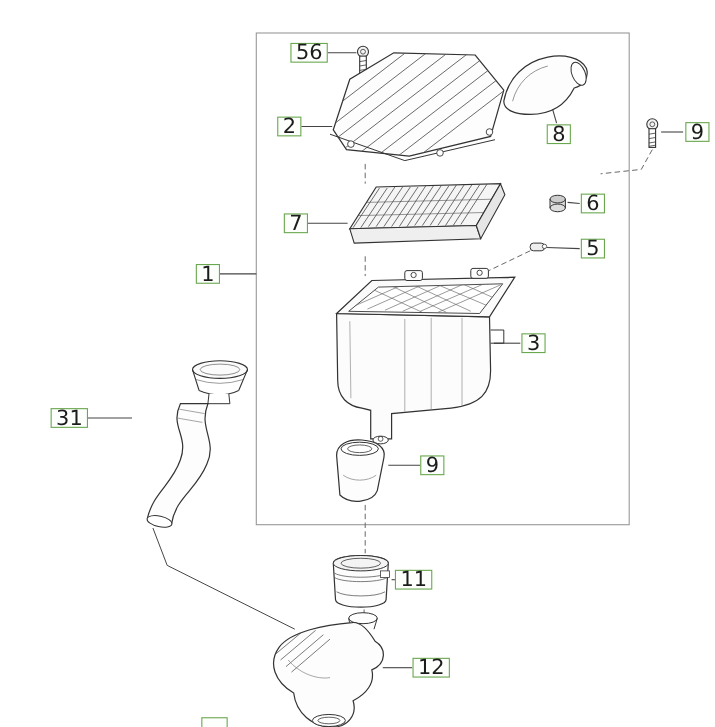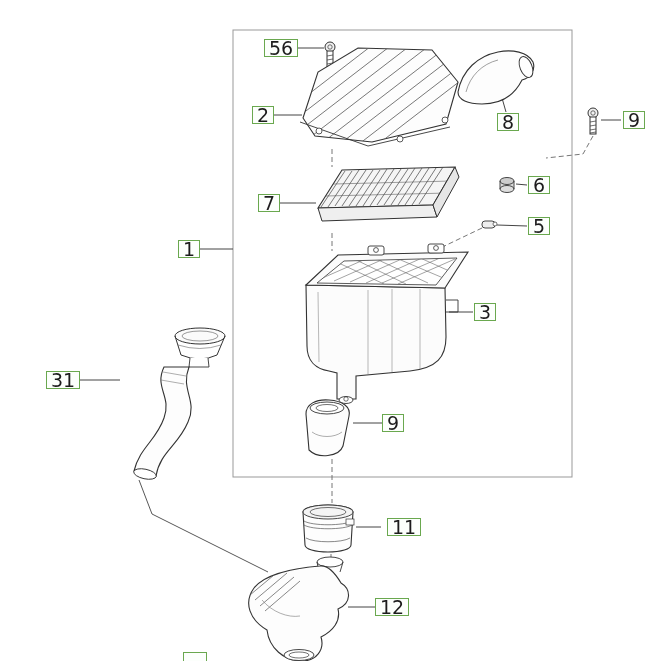--- a/index.html
+++ b/index.html
@@ -237,17 +237,17 @@
   <div class="plabel" style="left:252px;top:106px">2</div>
   <div class="plabel" style="left:497px;top:113px">8</div>
   <div class="plabel" style="left:623px;top:111px">9</div>
   <div class="plabel" style="left:528px;top:176px">6</div>
   <div class="plabel" style="left:528px;top:217px">5</div>
   <div class="plabel" style="left:258px;top:194px">7</div>
   <div class="plabel" style="left:178px;top:240px">1</div>
   <div class="plabel" style="left:474px;top:303px">3</div>
   <div class="plabel" style="left:46px;top:371px">31</div>
   <div class="plabel" style="left:382px;top:414px">9</div>
-  <div class="plabel" style="left:387px;top:518px">11</div>
+  <div class="plabel" style="left:359px;top:518px">11</div>
   <div class="plabel" style="left:375px;top:598px">12</div>
   <div class="plabel" style="left:183px;top:652px;min-width:14px;height:16px"></div>
 
 </div>
 
 </body></html>

